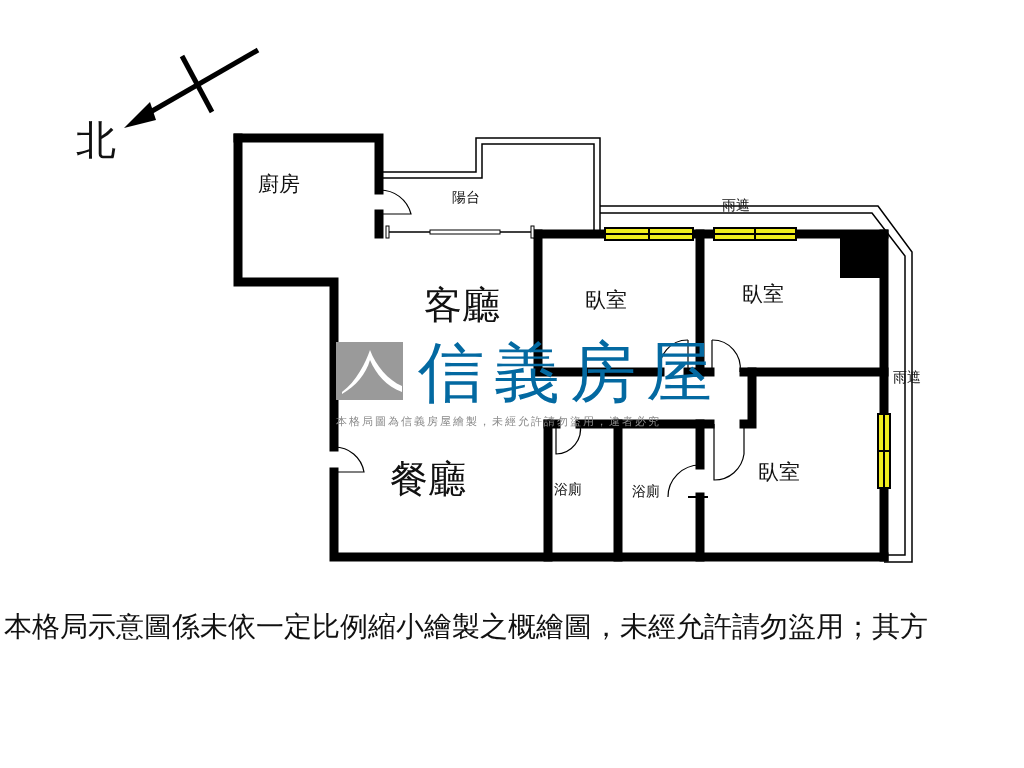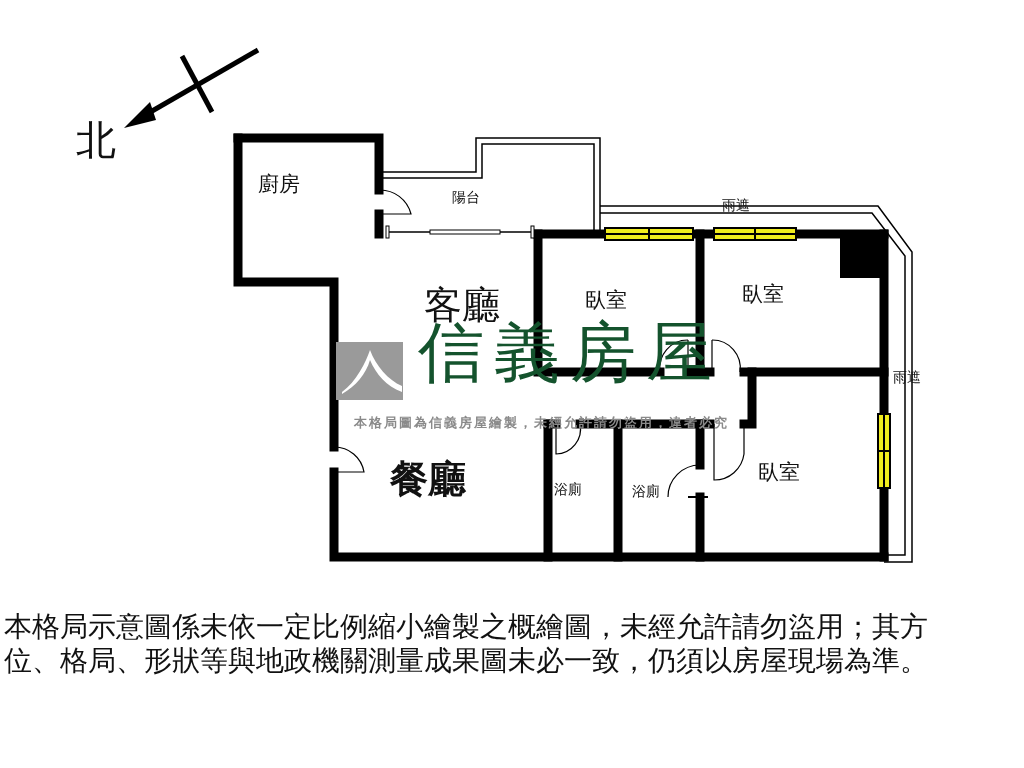--- a/index.html
+++ b/index.html
@@ -4,24 +4,24 @@
 <style>
   html, body { margin: 0; padding: 0; background: #ffffff; }
   body { width: 1024px; height: 768px; position: relative; overflow: hidden;
          font-family: "DejaVu Serif", "Liberation Serif", serif; }
   #plan { position: absolute; left: 0; top: 0; width: 1024px; height: 600px; }
   .label { position: absolute; color: #111; white-space: nowrap; line-height: 1; }
   .big { font-size: 38px; }
   .mid { font-size: 21px; }
   .sm  { font-size: 14px; }
   .north { font-size: 40px; }
-  .wm-brand { position: absolute; left: 418px; top: 320px; font-size: 66px; color: #14532d;
+  .wm-brand { position: absolute; left: 418px; top: 340px; font-size: 66px; color: #0369a1;
               letter-spacing: 10px; font-family: "DejaVu Sans", "Liberation Sans", sans-serif; line-height: 1; }
-  .wm-sub { position: absolute; left: 354px; top: 414px; font-size: 13px; color: #8a8a8a;
-            letter-spacing: 2px; font-family: "DejaVu Sans", "Liberation Sans", sans-serif; font-weight: bold; }
+  .wm-sub { position: absolute; left: 336px; top: 414px; font-size: 11px; color: #8a8a8a;
+            letter-spacing: 2px; font-family: "DejaVu Sans", "Liberation Sans", sans-serif; }
   .wm-logo { position: absolute; left: 336px; top: 342px; width: 67px; height: 58px; }
   .disclaimer { position: absolute; left: 4px; top: 610px; width: 1015px; font-size: 28px;
                 line-height: 34px; color: #111;
                 font-family: "DejaVu Sans", "Liberation Sans", sans-serif; }
   .disclaimer div { white-space: nowrap; }
 </style>
 </head>
 <body>
 
 <svg id="plan" viewBox="0 0 1024 600" xmlns="http://www.w3.org/2000/svg">
@@ -109,25 +109,24 @@
   <rect x="0" y="0" width="67" height="58" fill="#9a9a9a"></rect>
   <path d="M6,50 C20,40 30,20 34,8 C40,24 52,38 66,44 L66,50 C50,44 40,32 34,18 C30,32 20,44 6,52 Z" fill="#fff"></path>
 </svg>
 <div class="wm-brand">信義房屋</div>
 <div class="wm-sub">本格局圖為信義房屋繪製，未經允許請勿盜用，違者必究</div>
 
 <div class="label north" style="left:76px;top:120px;">北</div>
 <div class="label mid" style="left:258px;top:174px;">廚房</div>
 <div class="label sm" style="left:452px;top:190px;">陽台</div>
 <div class="label big" style="left:396px;top:286px;margin-left:28px;">客廳</div>
-<div class="label big" style="left:390px;top:460px;font-weight:bold;">餐廳</div>
+<div class="label big" style="left:390px;top:460px;">餐廳</div>
 <div class="label mid" style="left:585px;top:290px;">臥室</div>
 <div class="label mid" style="left:742px;top:284px;">臥室</div>
 <div class="label mid" style="left:758px;top:462px;">臥室</div>
 <div class="label sm" style="left:554px;top:482px;">浴廁</div>
 <div class="label sm" style="left:632px;top:484px;">浴廁</div>
 <div class="label sm" style="left:722px;top:198px;">雨遮</div>
 <div class="label sm" style="left:893px;top:370px;">雨遮</div>
 
 <div class="disclaimer">
   <div>本格局示意圖係未依一定比例縮小繪製之概繪圖，未經允許請勿盜用；其方</div>
-  <div>位、格局、形狀等與地政機關測量成果圖未必一致，仍須以房屋現場為準。</div>
 </div>
 
 </body></html>

